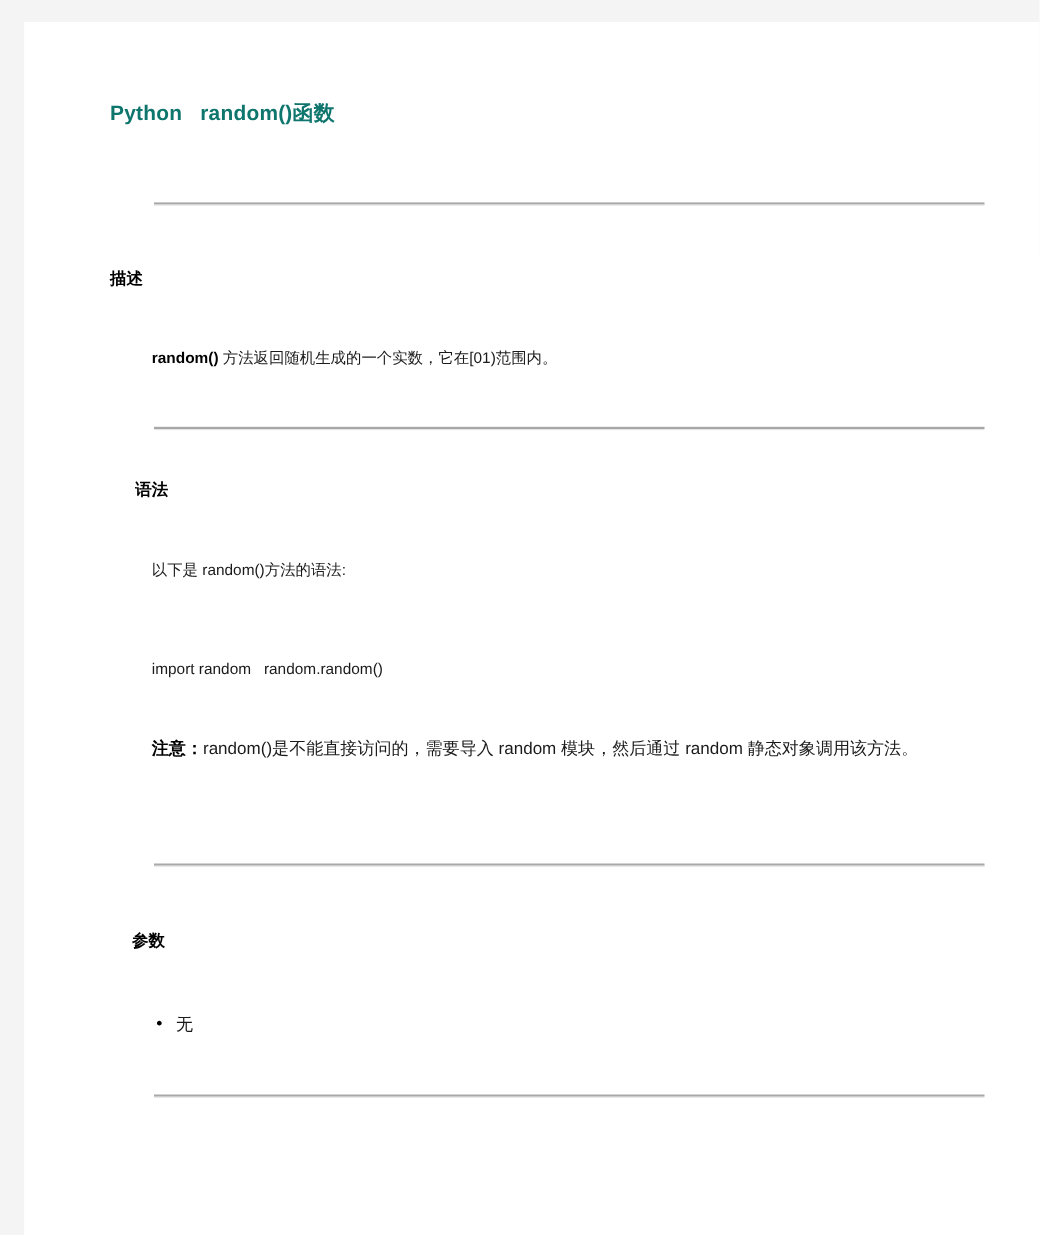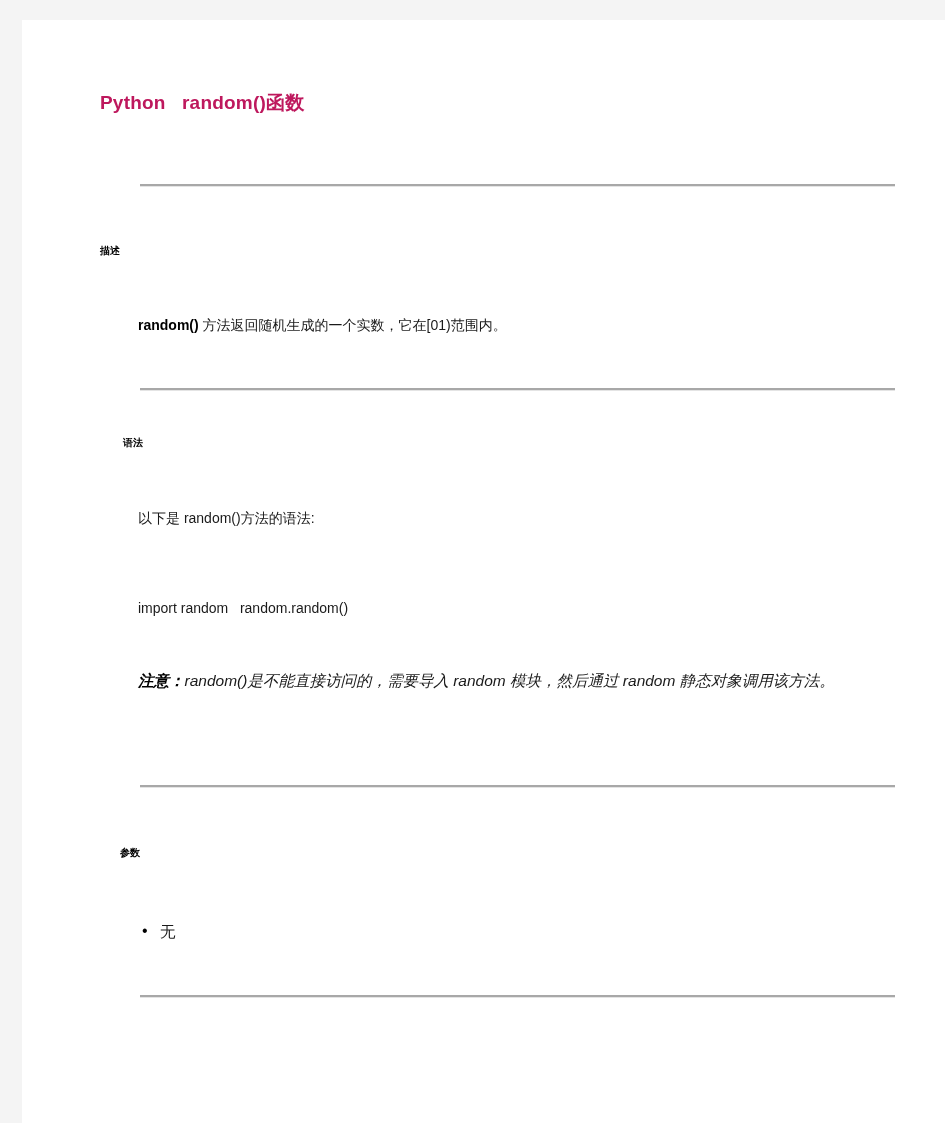--- a/index.html
+++ b/index.html
@@ -28,30 +28,30 @@
     height: 100%;
   }
 
   
   .doc-title {
     position: absolute;
     left: 78px;
     top: 70px;
     font-size: 19px;
     font-weight: bold;
-    color: #be185d;
+    color: #0f766e;
     letter-spacing: 0.2px;
     white-space: pre;
   }
 
   
   .section-heading {
     position: absolute;
     left: 78px;
-    font-size: 10px;
+    font-size: 15px;
     font-weight: bold;
     color: #000000;
     white-space: pre;
   }
   .h-desc   { top: 224px; }
   .h-syntax { top: 416px; margin-left: 23px; }
   .h-param  { top: 826px; margin-left: 20px; }
 
   
   .divider {
@@ -81,21 +81,20 @@
 
   .note-block {
     position: absolute;
     left: 78px;
     top: 648px;
     width: 800px;
     font-size: 15.5px;
     line-height: 1.62;
     color: #1a1a1a;
     text-indent: 38px;
-    font-style: italic;
   }
 
   b, .bold { font-weight: bold; color: #000; }
 
   
   .bullet-list {
     position: absolute;
     left: 116px;
     top: 900px;
     margin: 0;

